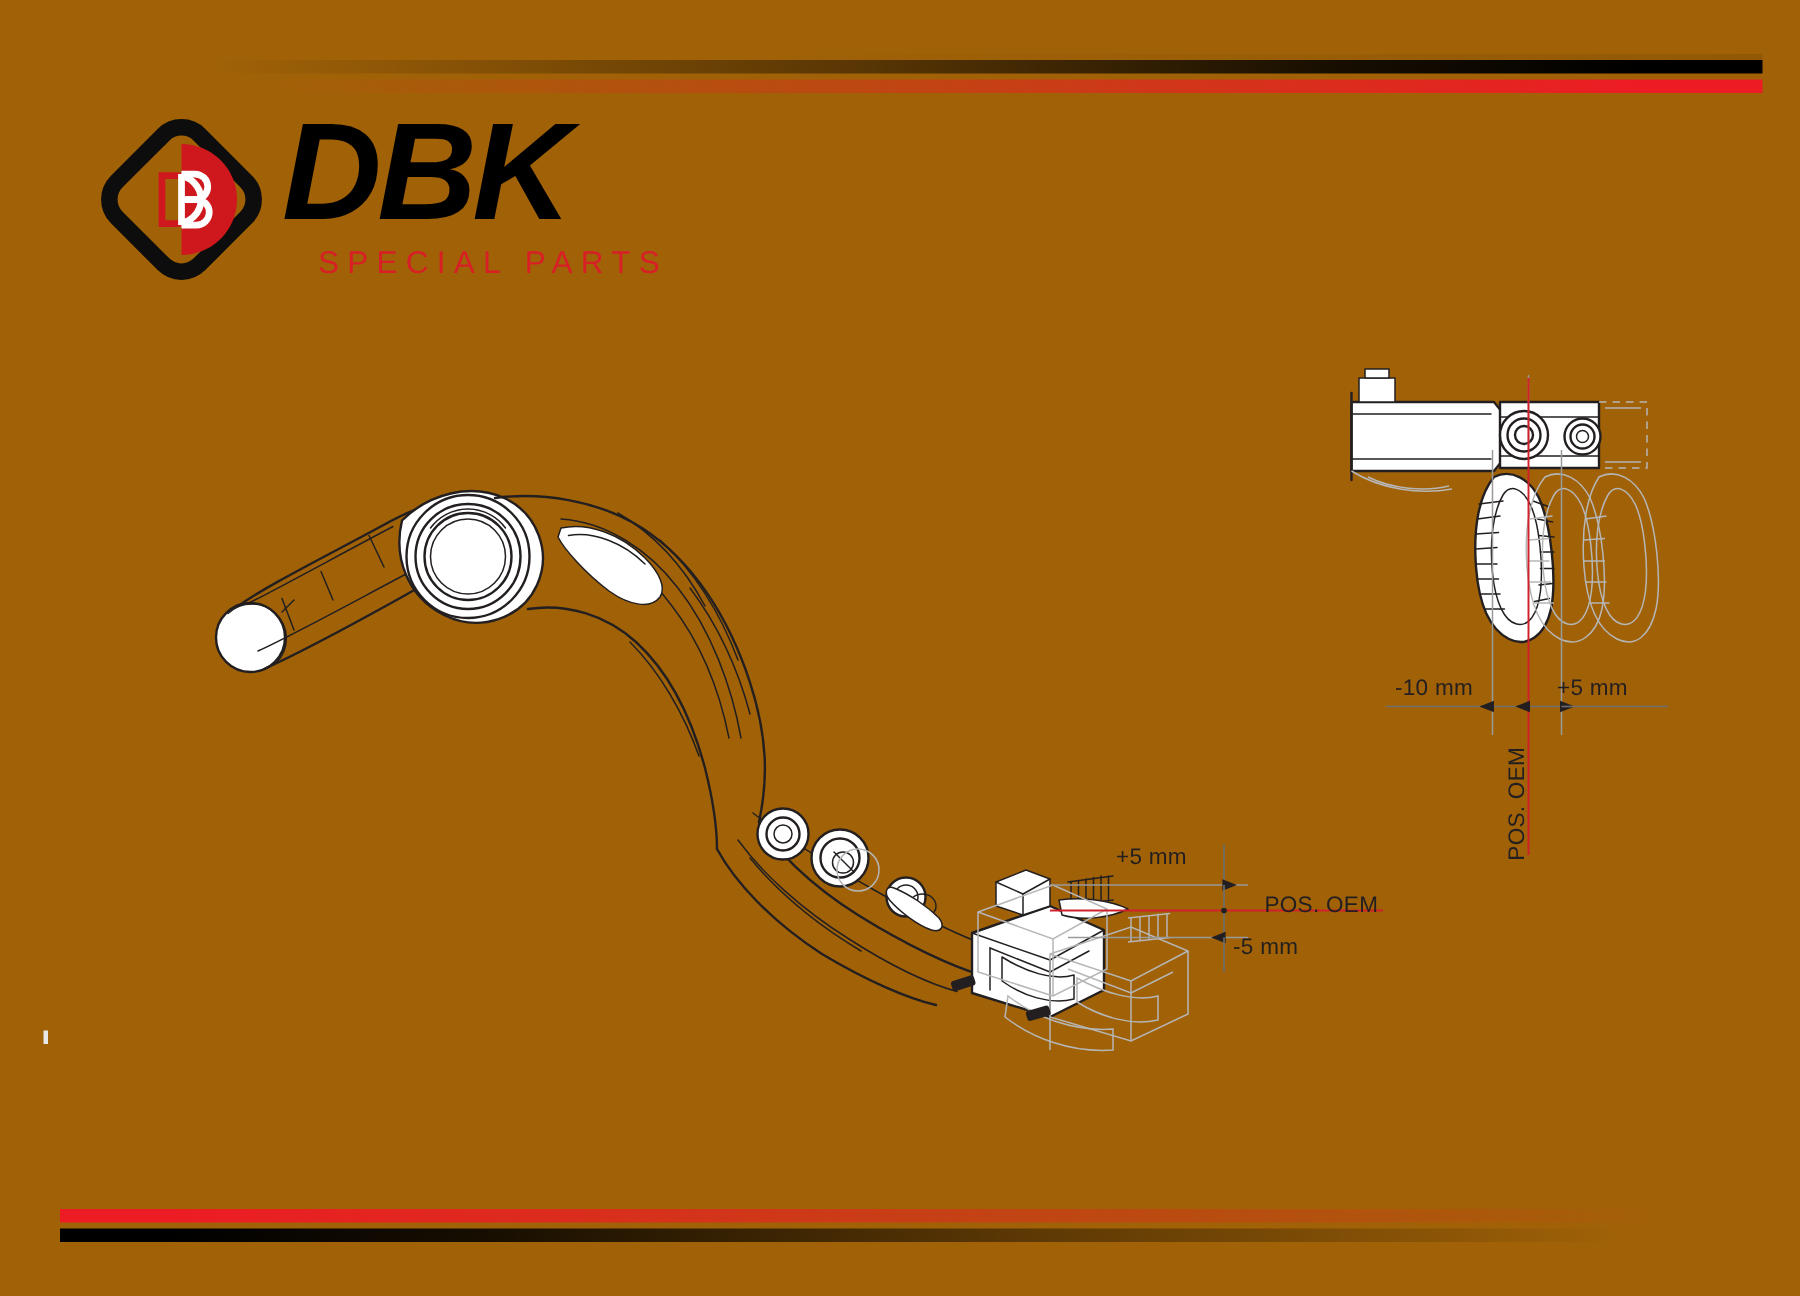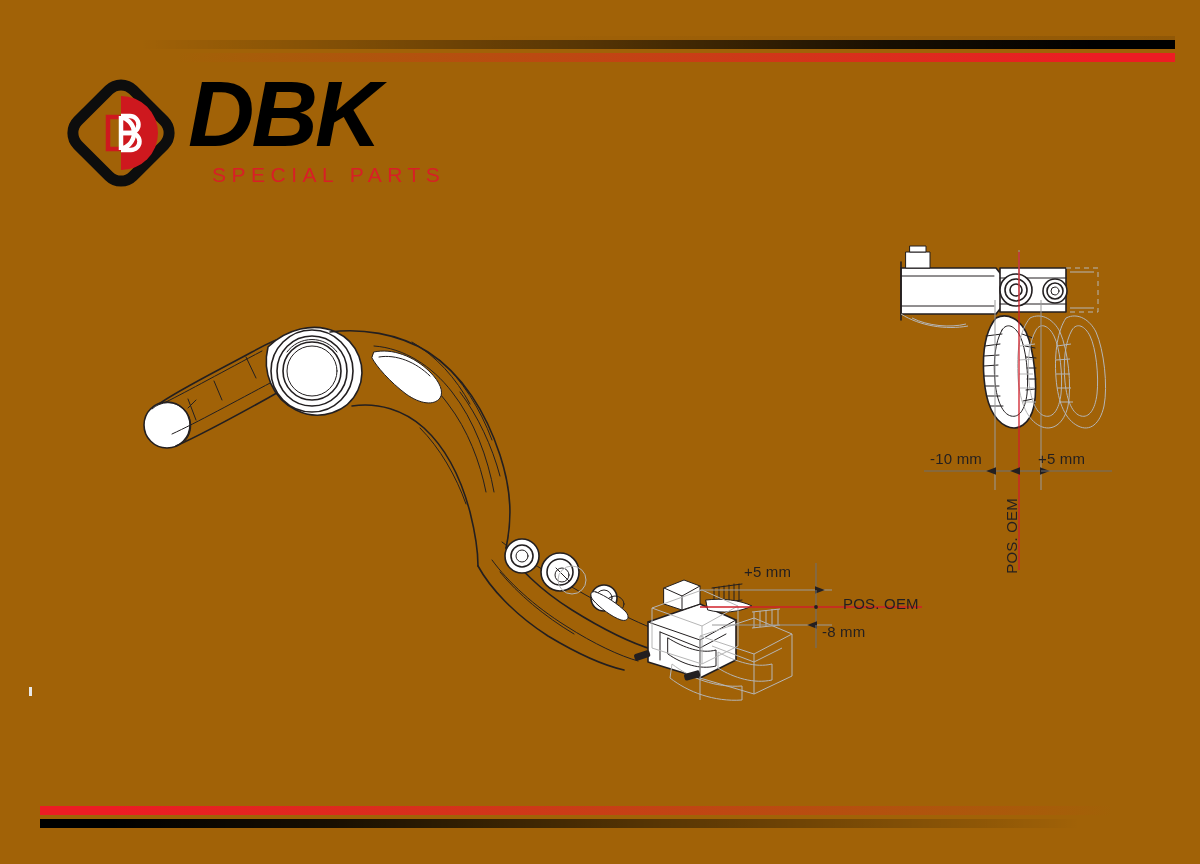--- a/index.html
+++ b/index.html
@@ -422,21 +422,21 @@
       <line x1="1019" y1="252" x2="1019" y2="570" class="redline"></line>
 
       <line x1="924" y1="471" x2="995" y2="471" class="dimline"></line>
       <line x1="995" y1="471" x2="1019" y2="471" class="dimline" marker-start="url(#arrL)"></line>
       <line x1="1019" y1="471" x2="1041" y2="471" class="dimline" marker-start="url(#arrL)" marker-end="url(#arrR)"></line>
       <line x1="1041" y1="471" x2="1112" y2="471" class="dimline"></line>
     </g>
   </svg>
 
   <div class="dim-label lbl-plus5">+5 mm</div>
-  <div class="dim-label lbl-minus5">-8 mm</div>
+  <div class="dim-label lbl-minus5">-5 mm</div>
   <div class="dim-label lbl-posoem-h">POS. OEM</div>
   <div class="dim-label lbl-minus10">-10 mm</div>
   <div class="dim-label lbl-plus10">+5 mm</div>
 
   <div class="vert-holder">
     <div class="dim-label">POS. OEM</div>
   </div>
 
 </div>
 

